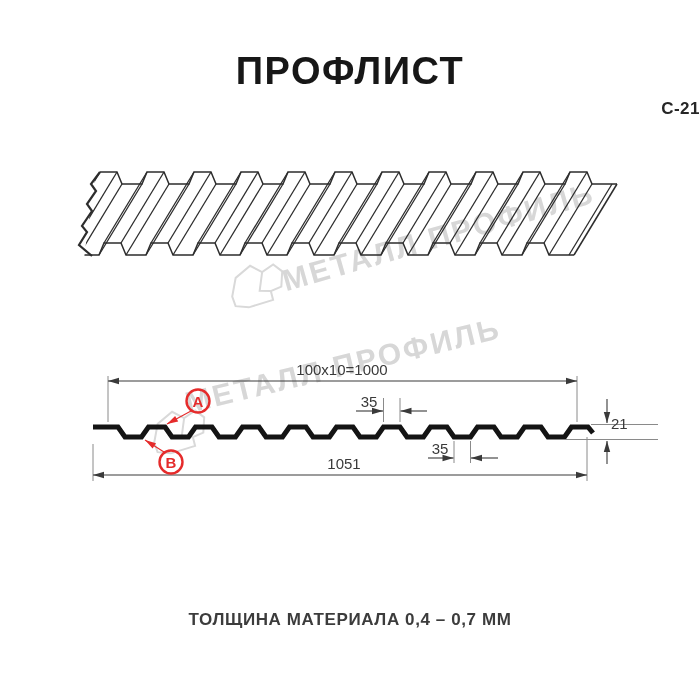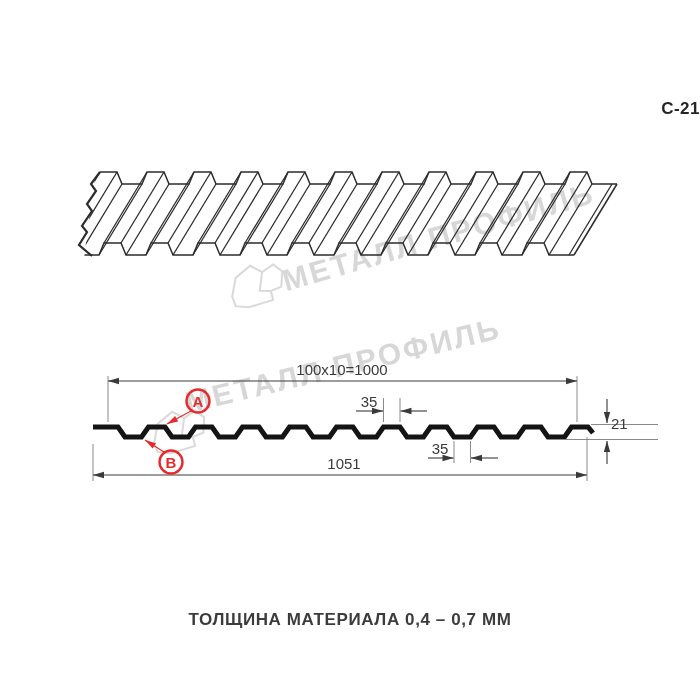--- a/index.html
+++ b/index.html
@@ -18,20 +18,21 @@
   .wm-logo{position:absolute;z-index:1;}
   .wm-logo.g1{left:226px;top:260px;transform:rotate(-8deg);}
   .wm-logo.g2{left:148px;top:406px;transform:rotate(-8deg);}
   #draw{position:absolute;left:0;top:0;z-index:2;}
 </style>
 </head>
 <body>
 
 <div class="page">
 
+  <div class="title">ПРОФЛИСТ</div>
   <div class="subtitle">С-21</div>
 
   <svg class="wm-logo g1" width="62" height="52" viewBox="0 0 62 52">
     <path d="M5,33 L11,15 L27,5 L38,13 L50,7 L58,15 L55,30 L44,33 L45,42 L20,46 L7,43 Z" fill="none" stroke="#d9d9d9" stroke-width="2"></path>
     <path d="M38,13 L33,31 L44,33" fill="none" stroke="#d9d9d9" stroke-width="2"></path>
   </svg>
   <svg class="wm-logo g2" width="62" height="52" viewBox="0 0 62 52">
     <path d="M5,33 L11,15 L27,5 L38,13 L50,7 L58,15 L55,30 L44,33 L45,42 L20,46 L7,43 Z" fill="none" stroke="#d9d9d9" stroke-width="2"></path>
     <path d="M38,13 L33,31 L44,33" fill="none" stroke="#d9d9d9" stroke-width="2"></path>
   </svg>

